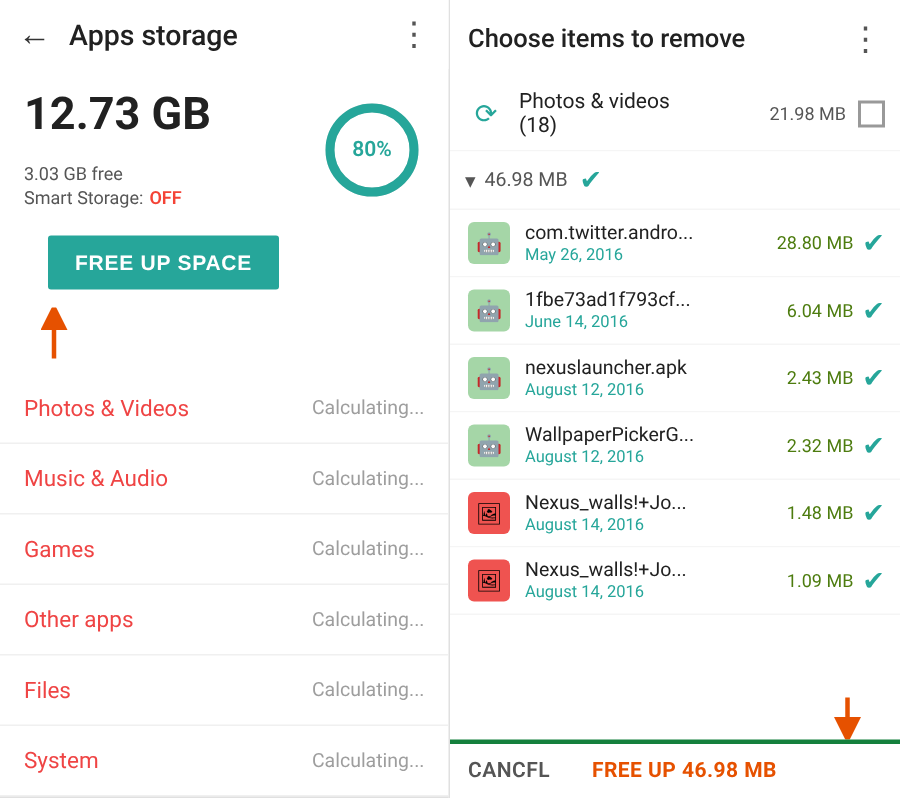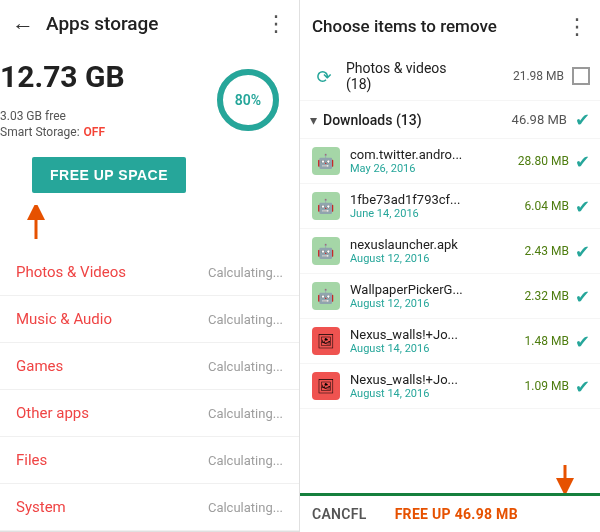--- a/index.html
+++ b/index.html
@@ -44,21 +44,21 @@
       flex: 1;
     }
 
     .more-icon {
       font-size: 22px;
       color: #555;
       cursor: pointer;
     }
 
     .storage-summary {
-      padding: 14px 16px 10px 0;
+      padding: 14px 16px 10px 16px;
       display: flex;
       align-items: center;
       justify-content: space-between;
     }
 
     .storage-text {
       display: flex;
       flex-direction: column;
     }
 
@@ -465,21 +465,20 @@
 
     <div class="photos-row">
       <div class="photos-icon">⟳</div>
       <span class="photos-label">Photos &amp; videos (18)</span>
       <span class="photos-size">21.98 MB</span>
       <span class="check-icon-empty"></span>
     </div>
 
     <div class="file-group-header" style="border-bottom:1px solid #f5f5f5;">
       <span class="expand-icon">▾</span>
-      <span class="group-label">Downloads (13)</span>
       <span class="group-size">46.98 MB</span>
       <span class="check-icon-teal">✔</span>
     </div>
 
     <div class="file-item" style="border-bottom:1px solid #f5f5f5;">
       <div class="file-item-icon">
         <div class="android-icon">🤖</div>
       </div>
       <div class="file-info">
         <div class="file-name">com.twitter.andro...</div>

